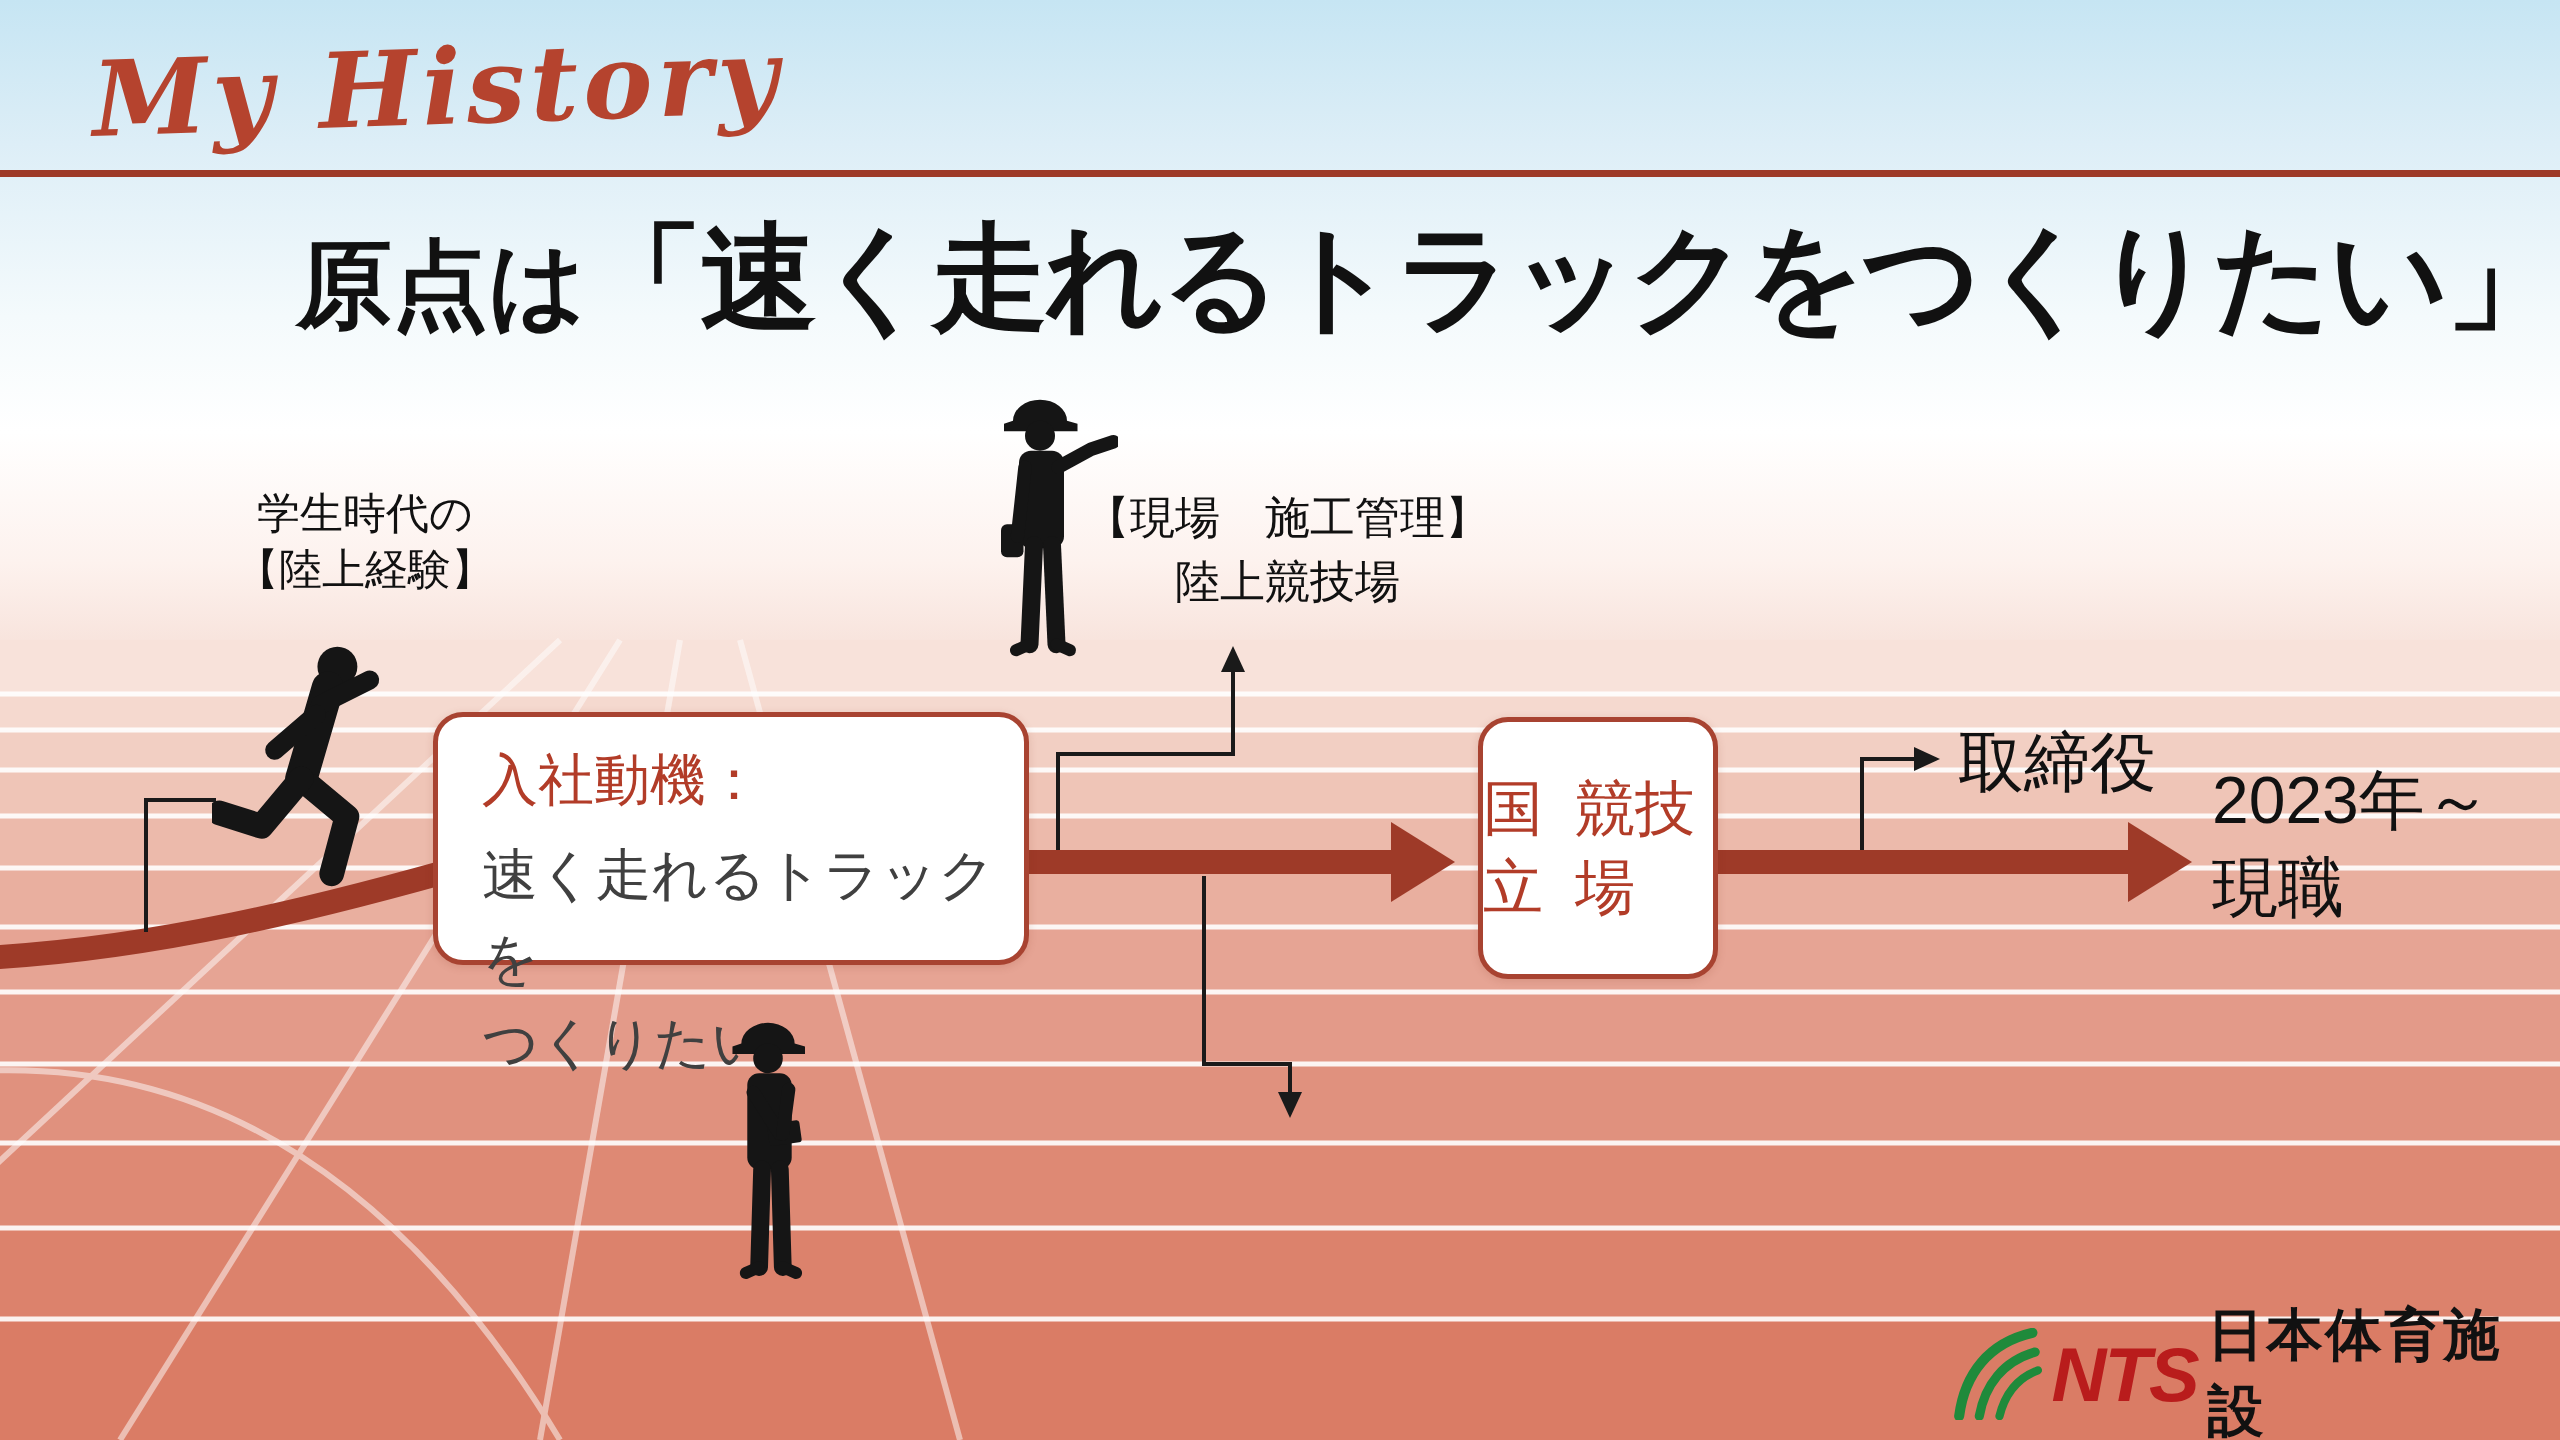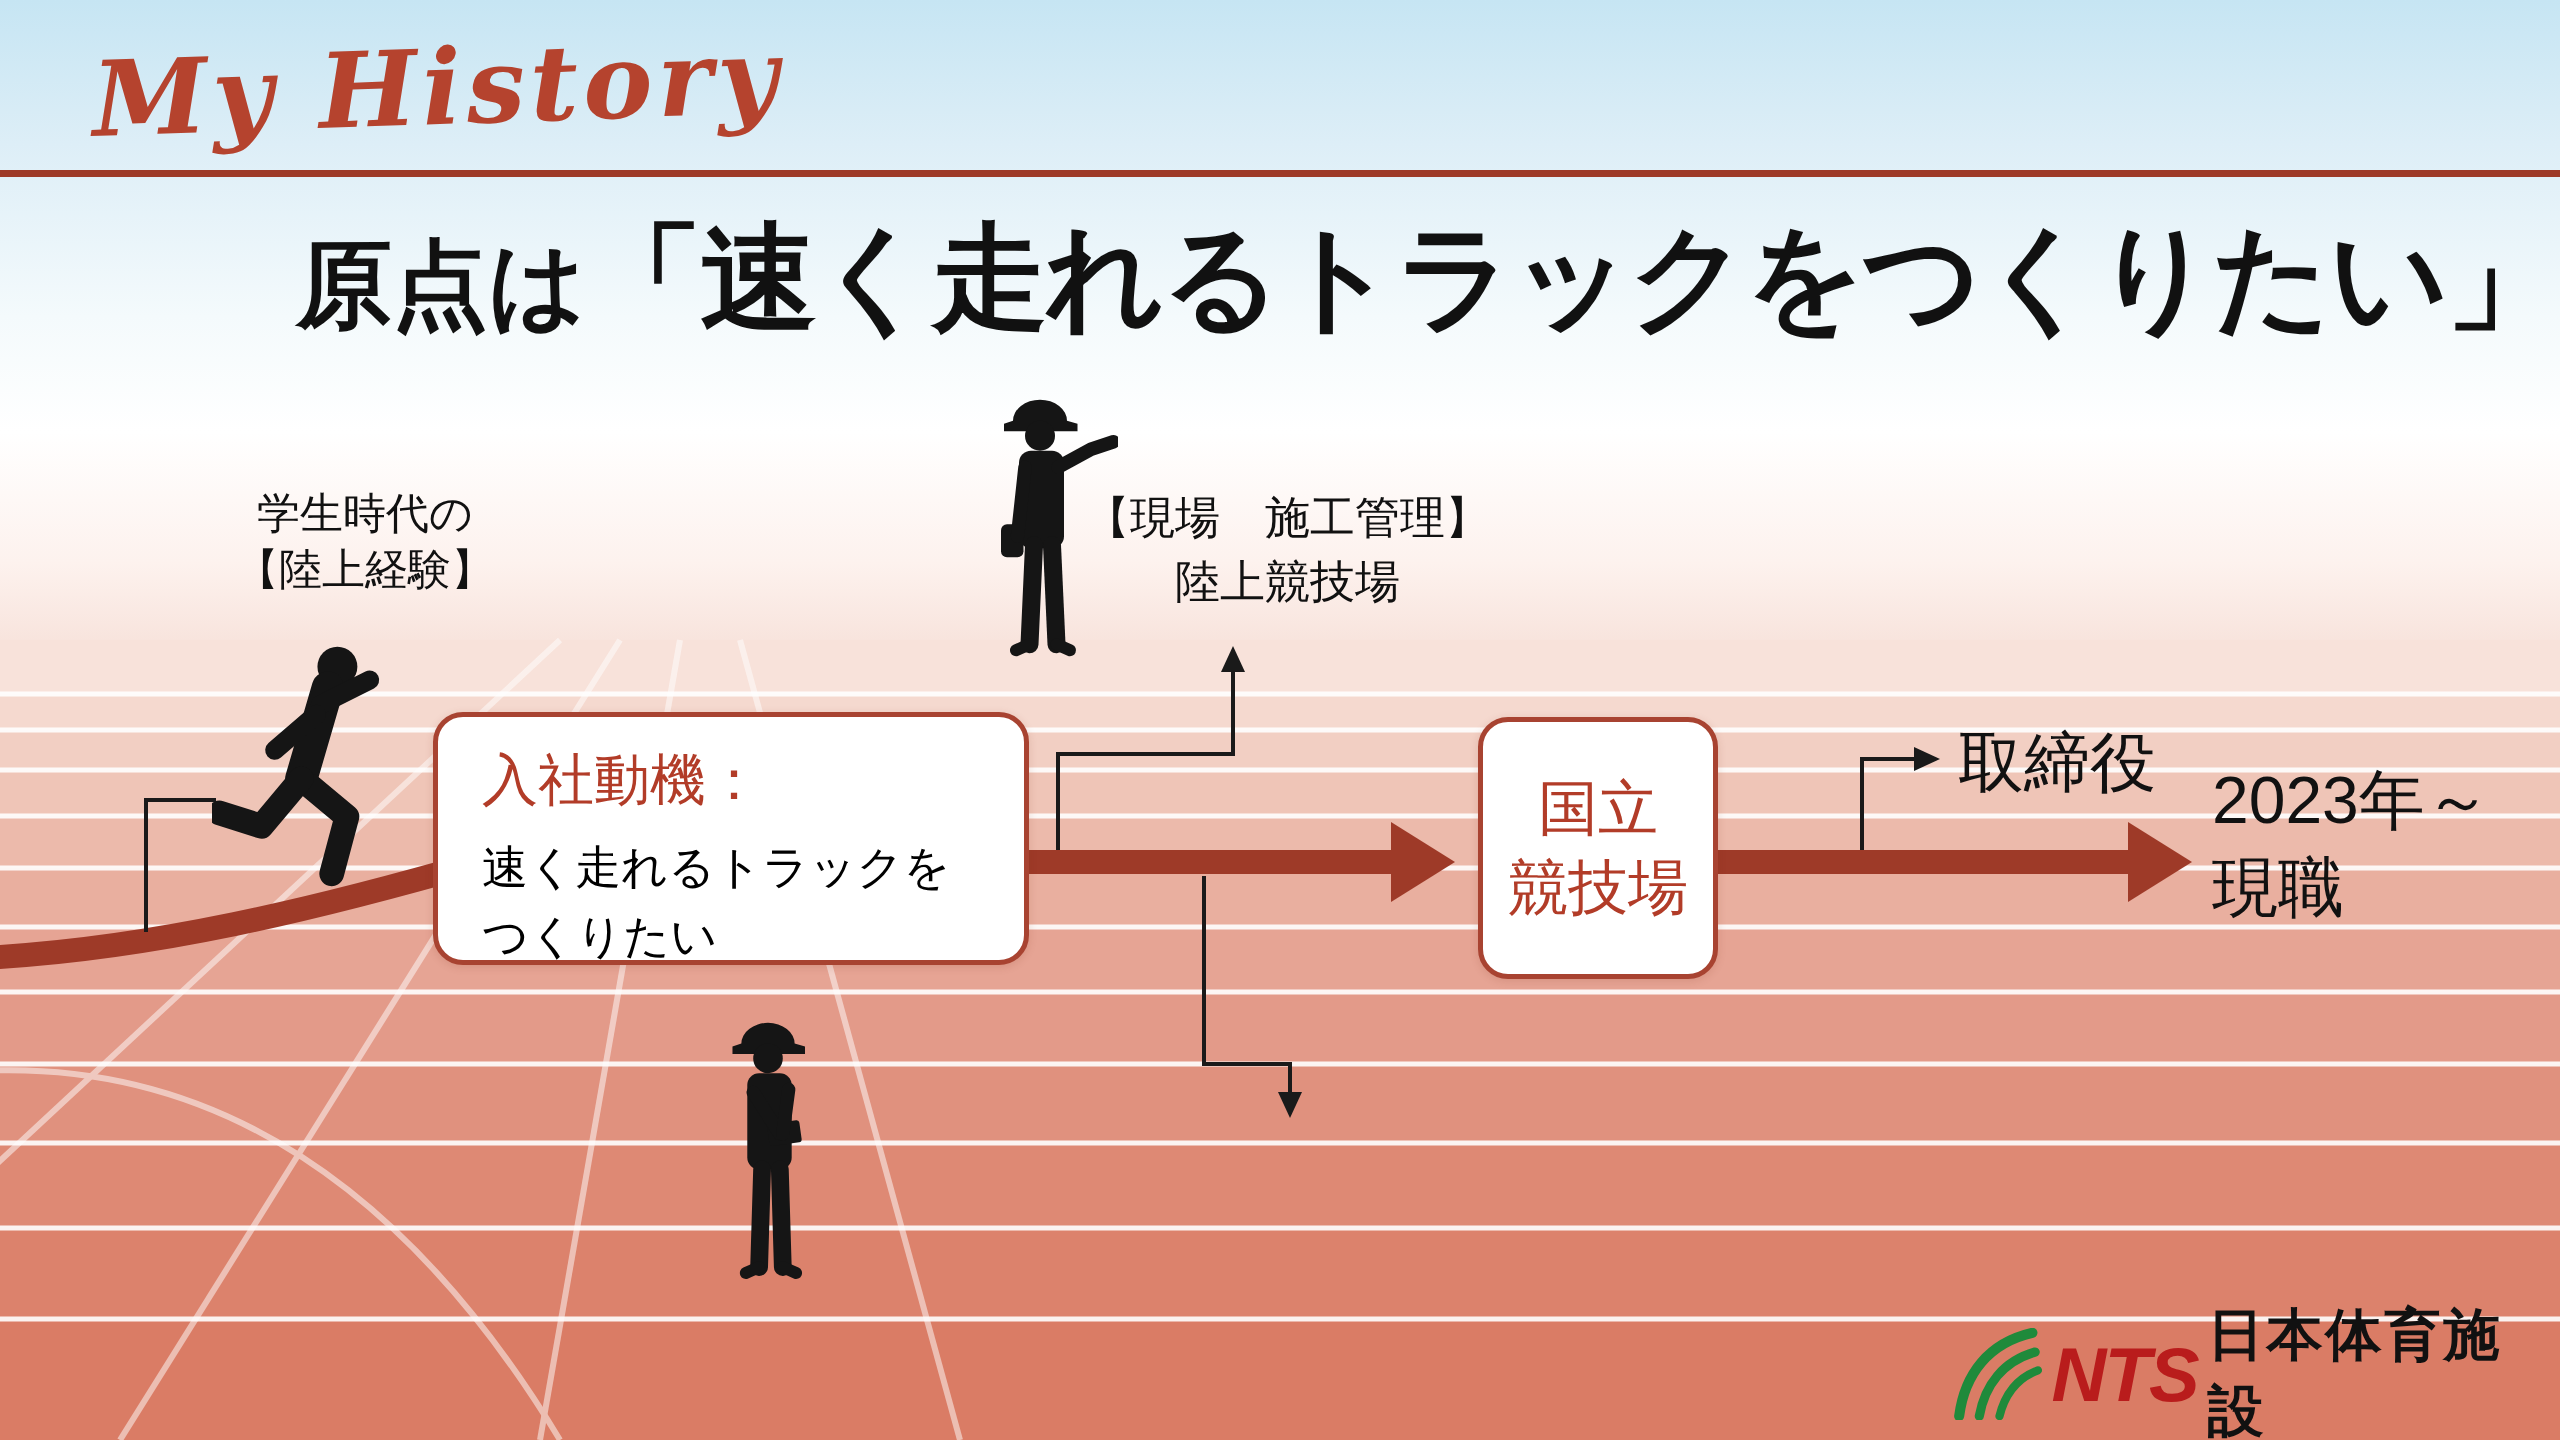--- a/index.html
+++ b/index.html
@@ -22,31 +22,31 @@
   .student-label{left:148px;top:486px;width:434px;text-align:center;font-size:43px;line-height:1.3;}
 
   .runner{left:212px;top:642px;width:190px;height:285px;}
   .worker-top{left:968px;top:388px;width:150px;height:340px;}
   .worker-bottom{left:694px;top:1000px;width:148px;height:358px;}
 
   .motivation-box{left:433px;top:712px;width:596px;height:253px;background:#fff;
                   border:5px solid #a84331;border-radius:30px;box-sizing:border-box;
                   padding:26px 16px 0 44px;box-shadow:0 2px 8px rgba(120,40,20,.15);}
   .motivation-heading{font-size:56px;font-weight:500;color:#b23c28;margin-bottom:14px;}
-  .motivation-body{font-size:46px;color:#000000;line-height:1.5;}
+  .motivation-body{font-size:56px;color:#404040;line-height:1.5;}
 
   .site-label{left:1085px;top:486px;font-size:45px;line-height:1.42;text-align:center;}
 
   .design-label{left:840px;top:1130px;}
   .design-line1{font-size:58px;}
   .design-line2{font-size:92px;font-weight:600;margin-top:8px;letter-spacing:2px;}
 
   .stadium-box{left:1478px;top:717px;width:240px;height:262px;background:#fff;
                border:5px solid #a84331;border-radius:30px;box-sizing:border-box;
-               display:flex;flex-direction:column;justify-content:center;align-items:center;
+               display:flex;flex-direction:row;justify-content:center;align-items:center;
                font-size:60px;color:#b23c28;line-height:1.32;box-shadow:0 2px 8px rgba(120,40,20,.15);}
 
   .director-label{left:1958px;top:718px;font-size:66px;}
   .current-label{left:2212px;top:757px;font-size:66px;line-height:1.32;}
 
   .logo{left:1950px;top:1298px;display:flex;align-items:center;gap:10px;}
   .logo-mark{width:92px;height:92px;}
   .logo-acronym{font-size:76px;font-weight:800;font-style:italic;color:#b91c1c;letter-spacing:-2px;}
   .logo-company{font-size:56px;font-weight:800;color:#111;letter-spacing:3px;}
 </style>

